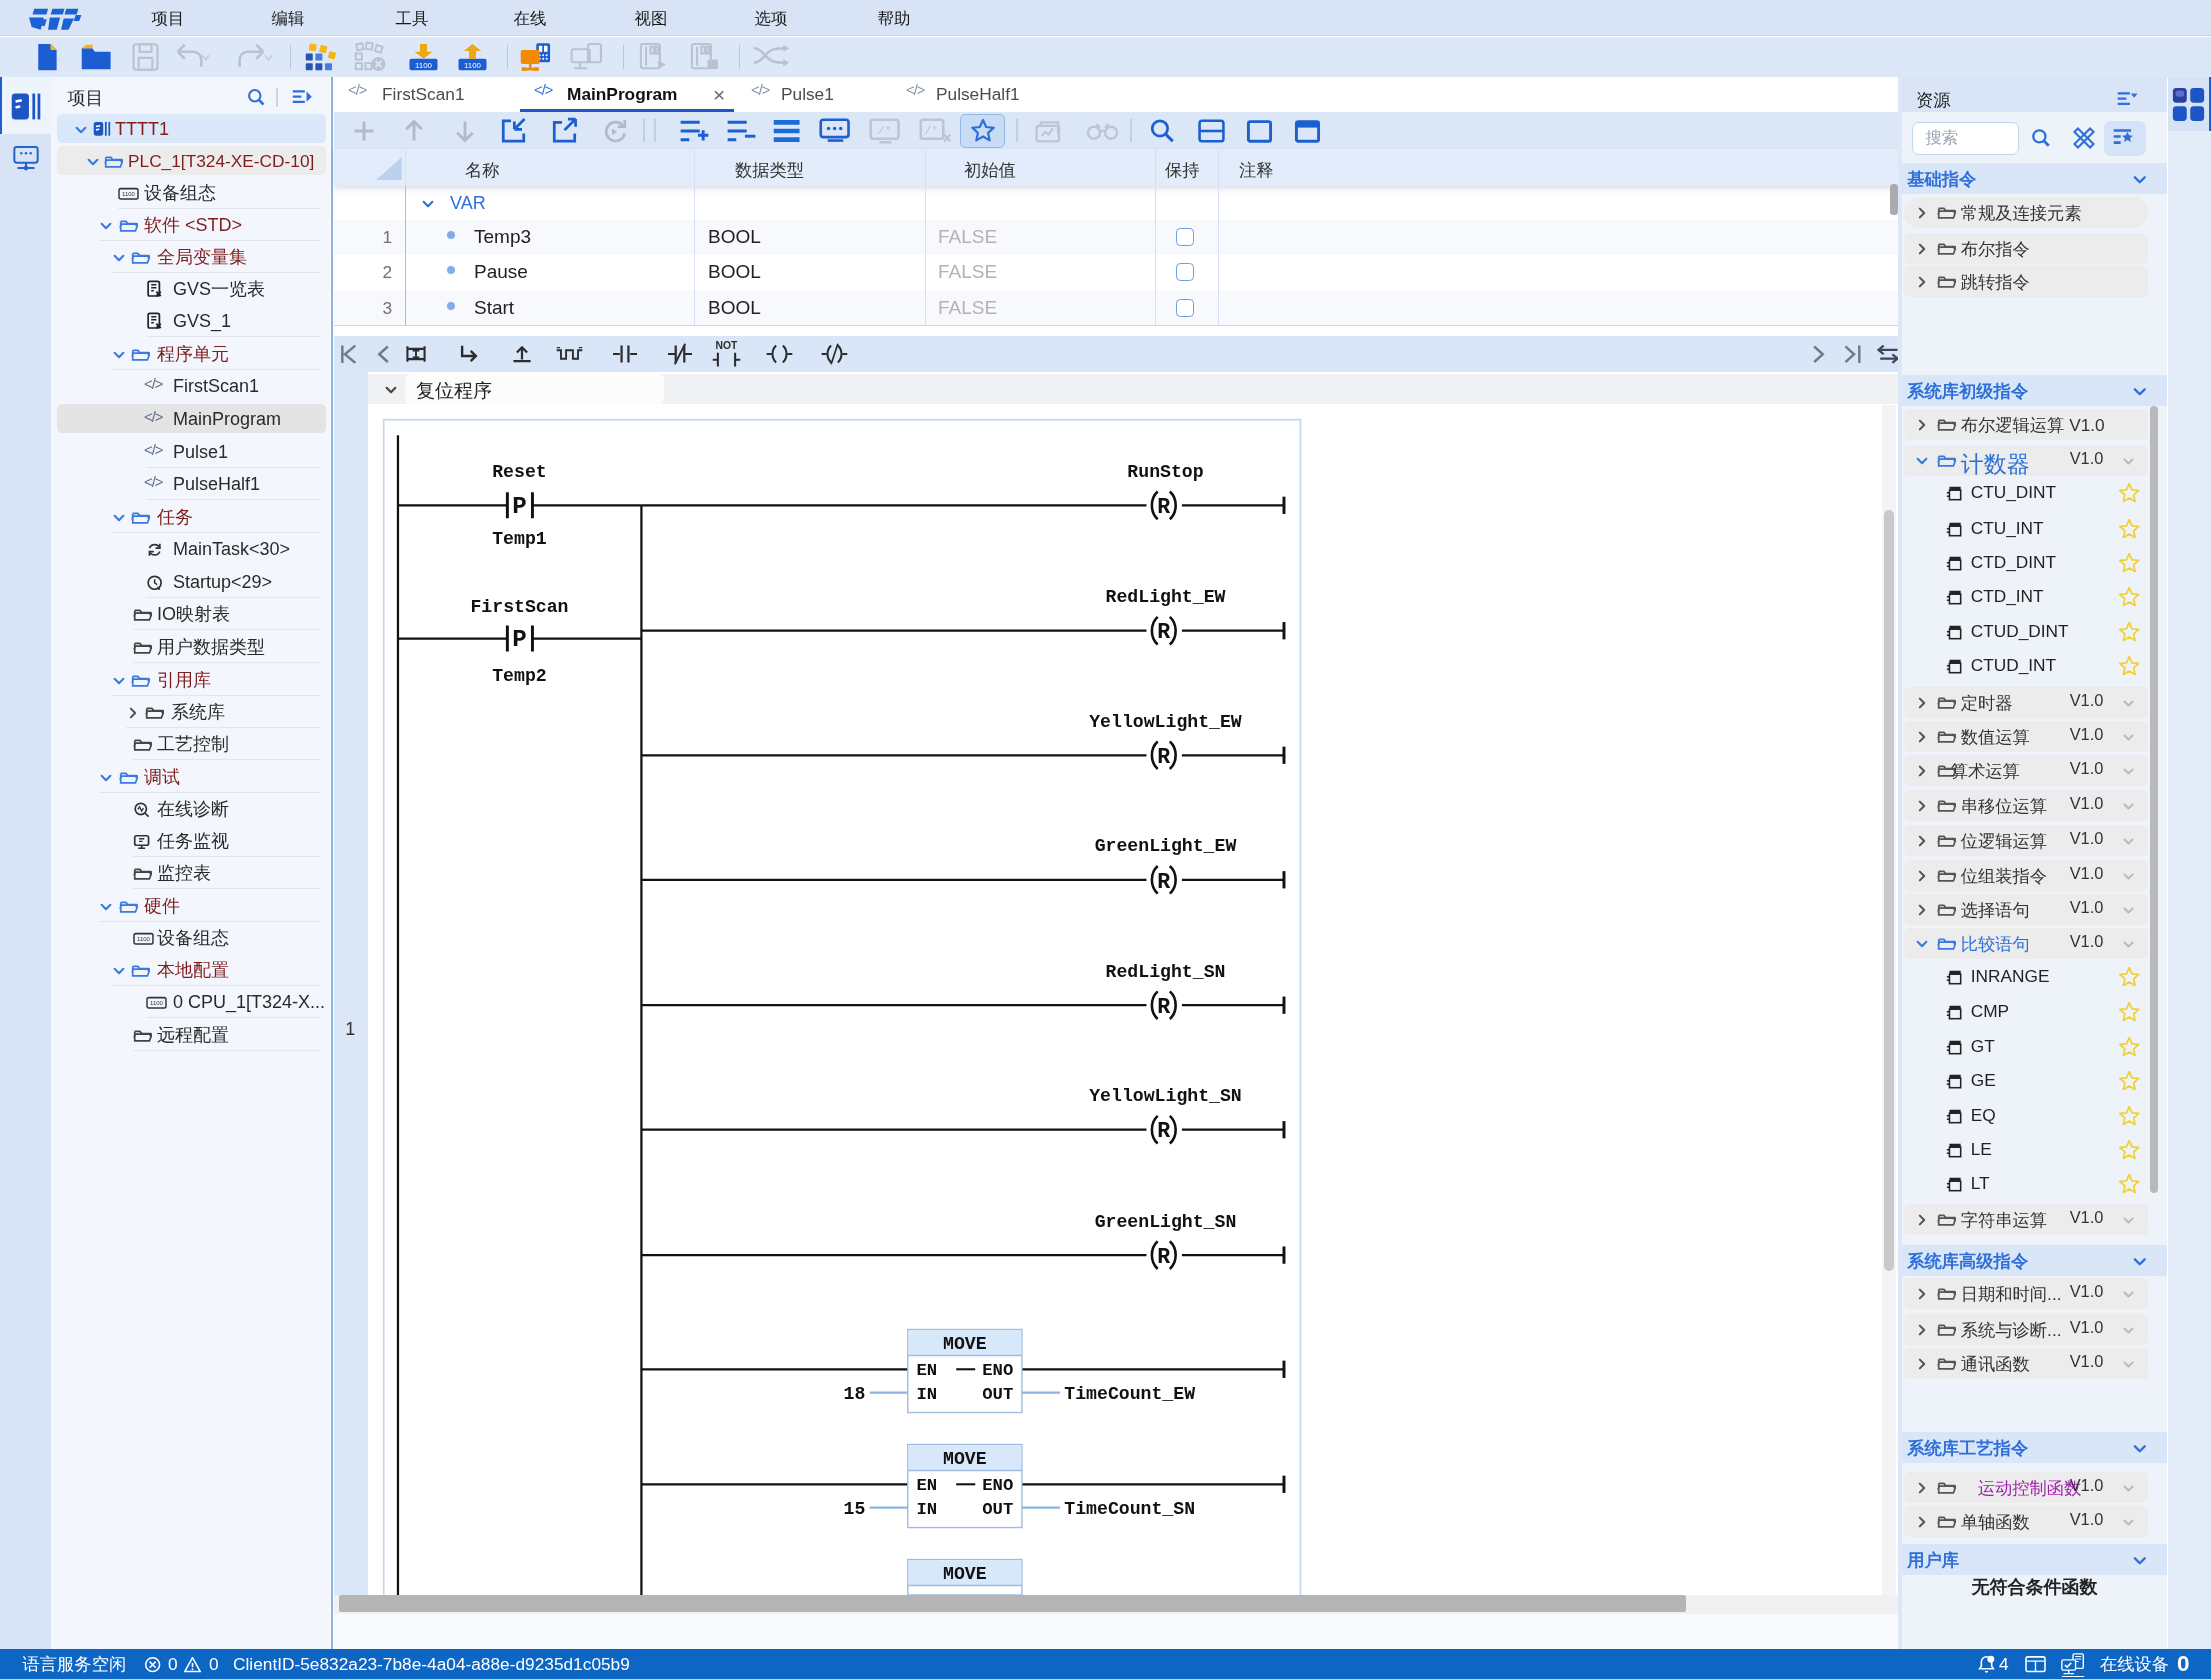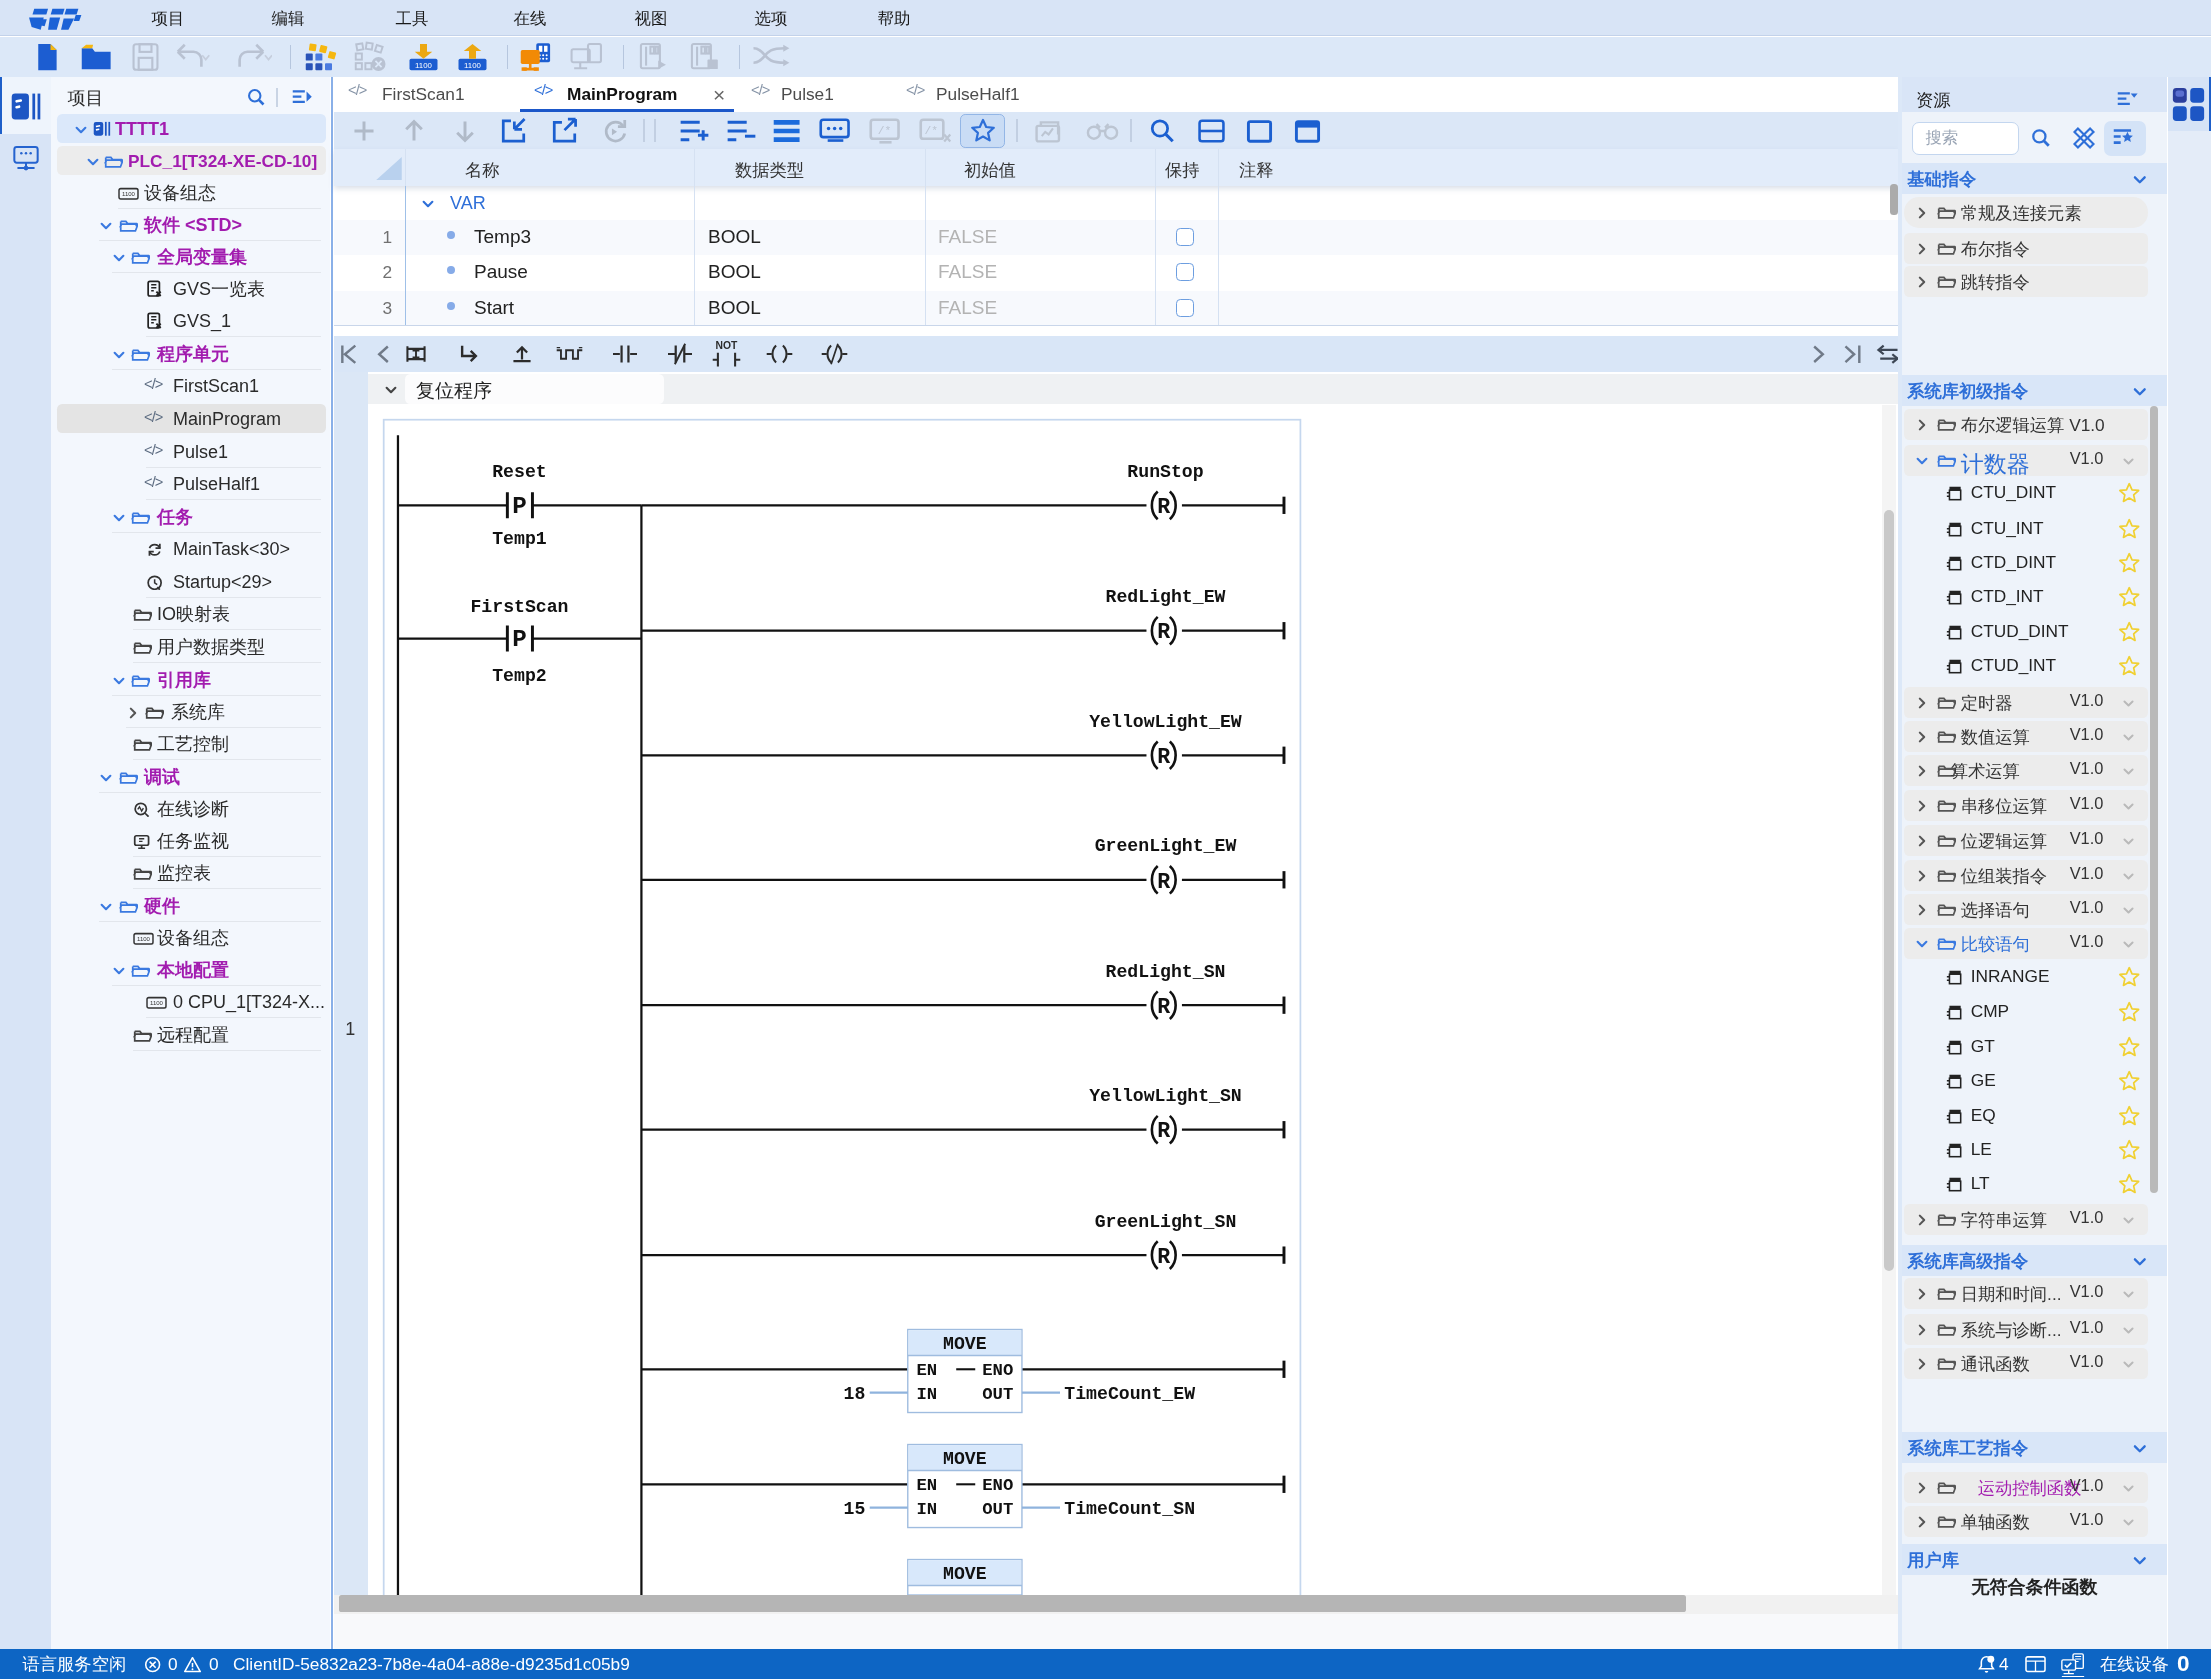--- a/index.html
+++ b/index.html
@@ -14,21 +14,21 @@
 .tsep{position:absolute;top:7.8px;width:0.9px;height:24px;background:#b6c6de;}
 
 #actbar{left:0;top:77px;width:51px;height:1572px;background:#d8e4f6;}
 #actsel{left:0;top:77px;width:51px;height:57px;background:#eef4fc;border-left:2.6px solid #1e5fc9;}
 
 #tree{left:51px;top:77px;width:279px;height:1572px;background:#f3f7fd;overflow:hidden;}
 #treesplit{left:331px;top:77px;width:1.7px;height:1572px;background:#8ab0e8;}
 .trow{position:absolute;left:0;width:279px;height:32px;}
 .thl{position:absolute;left:6px;right:4.3px;top:0.9px;bottom:1.7px;border-radius:5.2px;}
 .ttxt{position:absolute;top:50%;transform:translateY(-50%);font-size:18px;white-space:nowrap;}
-.blue{color:#a21caf;font-weight:bold;}
+.blue{color:#7f1d1d;}
 .dark{color:#2a2a2a;}
 .tline{position:absolute;bottom:0;height:0.9px;background:#e2e6ec;right:8.6px;}
 #tabbar{left:334px;top:77px;width:1564px;height:35px;background:#fff;}
 .tab{position:absolute;top:0;height:35px;font-size:17.3px;color:#4c4c4c;display:flex;align-items:center;}
 #vtoolbar{left:334px;top:112px;width:1564px;height:37px;background:#dbe7f7;}
 
 #vtable{left:334px;top:149px;width:1564px;height:177px;background:#fff;}
 .vhead{position:absolute;left:0;top:0;width:1564px;height:37px;background:#e2ecfa;box-shadow:0 2.6px 5.2px rgba(120,140,170,.25);}
 .vcol{position:absolute;top:0;bottom:0;width:0.9px;background:#d5e1f2;}
 .vht{position:absolute;top:8.6px;font-size:17.3px;color:#333;}

